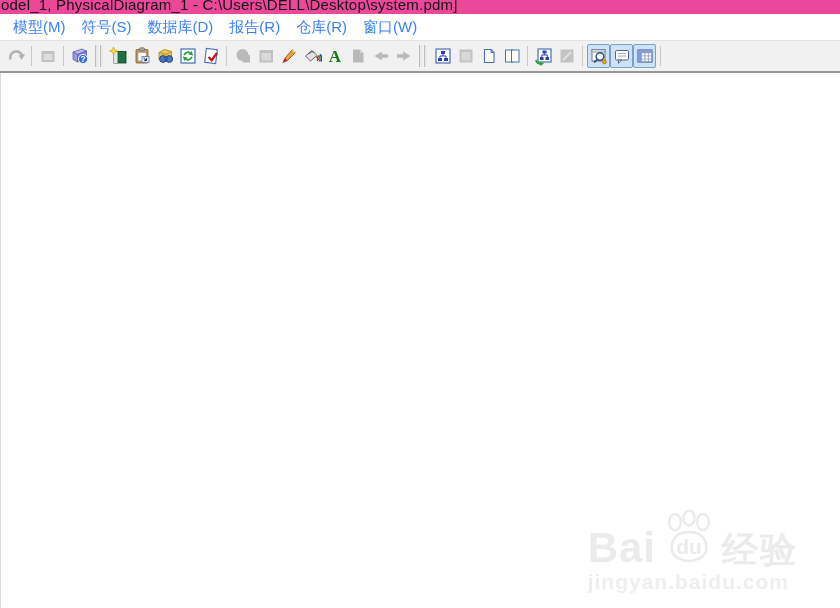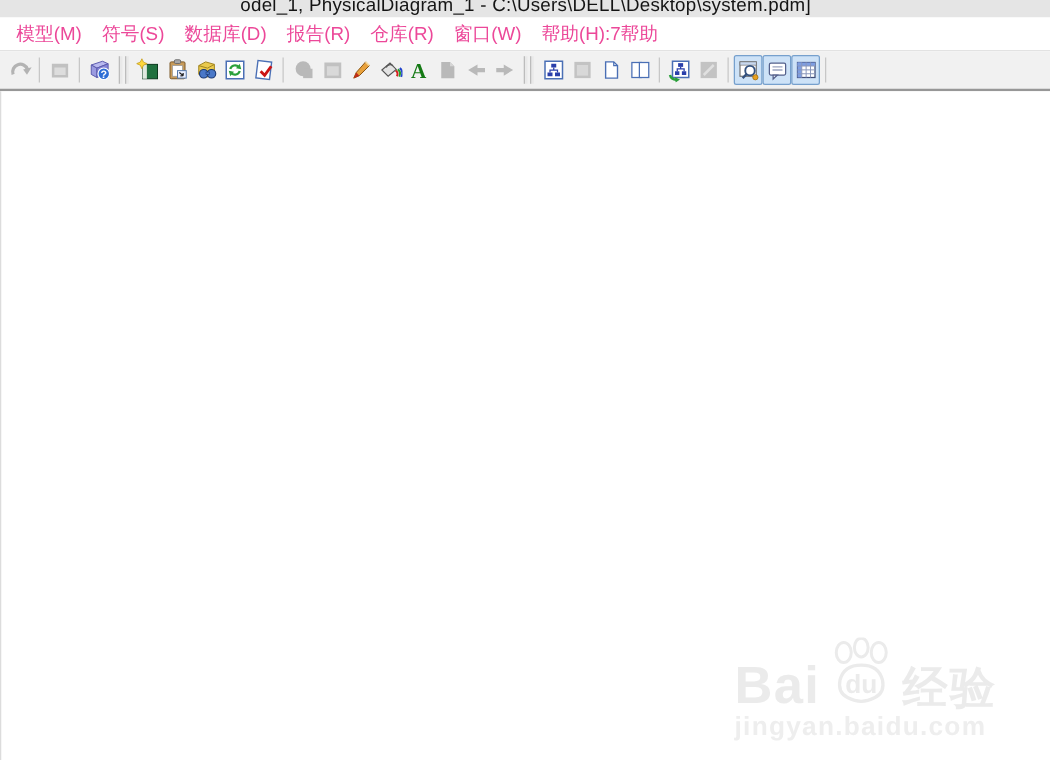--- a/index.html
+++ b/index.html
@@ -1,29 +1,29 @@
 <!DOCTYPE html>
 <html><head>
 <meta charset="utf-8">
 <style>
   html,body{margin:0;padding:0;background:#fff;}
   .screen{
     width:840px;height:608px;overflow:hidden;position:relative;
     font-family:"Liberation Sans","DejaVu Sans",sans-serif;background:#fff;
   }
   
-  .titlebar{height:14px;overflow:hidden;background:#e5e5e5;text-align:center;}
+  .titlebar{height:14px;overflow:hidden;background:#ec4899;}
   .titlebar .title-text{
     display:block;font-size:15px;line-height:19px;margin-top:-5px;margin-left:1px;
     color:#141414;white-space:nowrap;letter-spacing:0.2px;
   }
   
   .menubar{
     height:26px;display:flex;align-items:center;background:#fff;
-    border-bottom:1px solid #e2e2e2;padding-left:6px;font-size:15px;color:#ec4899;
+    border-bottom:1px solid #e2e2e2;padding-left:6px;font-size:15px;color:#3b82f6;
   }
   .menu-item{padding:2px 7px;margin-right:2px;white-space:nowrap;cursor:default;}
   
   .toolbar{
     height:30px;background:#f1f1f1;display:flex;align-items:center;
     padding-left:4px;border-bottom:2px solid #979797;
   }
   .tb-btn{
     width:23px;height:24px;flex:0 0 auto;display:flex;align-items:center;justify-content:center;
     border:1px solid transparent;border-radius:2px;box-sizing:border-box;background:transparent;padding:0;
@@ -56,21 +56,20 @@
     <span class="title-text">odel_1, PhysicalDiagram_1 - C:\Users\DELL\Desktop\system.pdm]</span>
   </div>
 
   <div class="menubar">
     <span class="menu-item">模型(M)</span>
     <span class="menu-item">符号(S)</span>
     <span class="menu-item">数据库(D)</span>
     <span class="menu-item">报告(R)</span>
     <span class="menu-item">仓库(R)</span>
     <span class="menu-item">窗口(W)</span>
-    <span class="menu-item">帮助(H):7帮助</span>
   </div>
 
   <div class="toolbar">
 
     <button class="tb-btn">
       <svg width="20" height="20" viewBox="0 0 20 20">
         <path d="M4.5 13.5 A6 6 0 1 1 16 9.5" stroke="#b3b3b3" stroke-width="2.6" fill="none"></path>
         <polygon points="12.5,9.5 19.3,7.8 15.6,13.8" fill="#b3b3b3"></polygon>
       </svg>
     </button>

